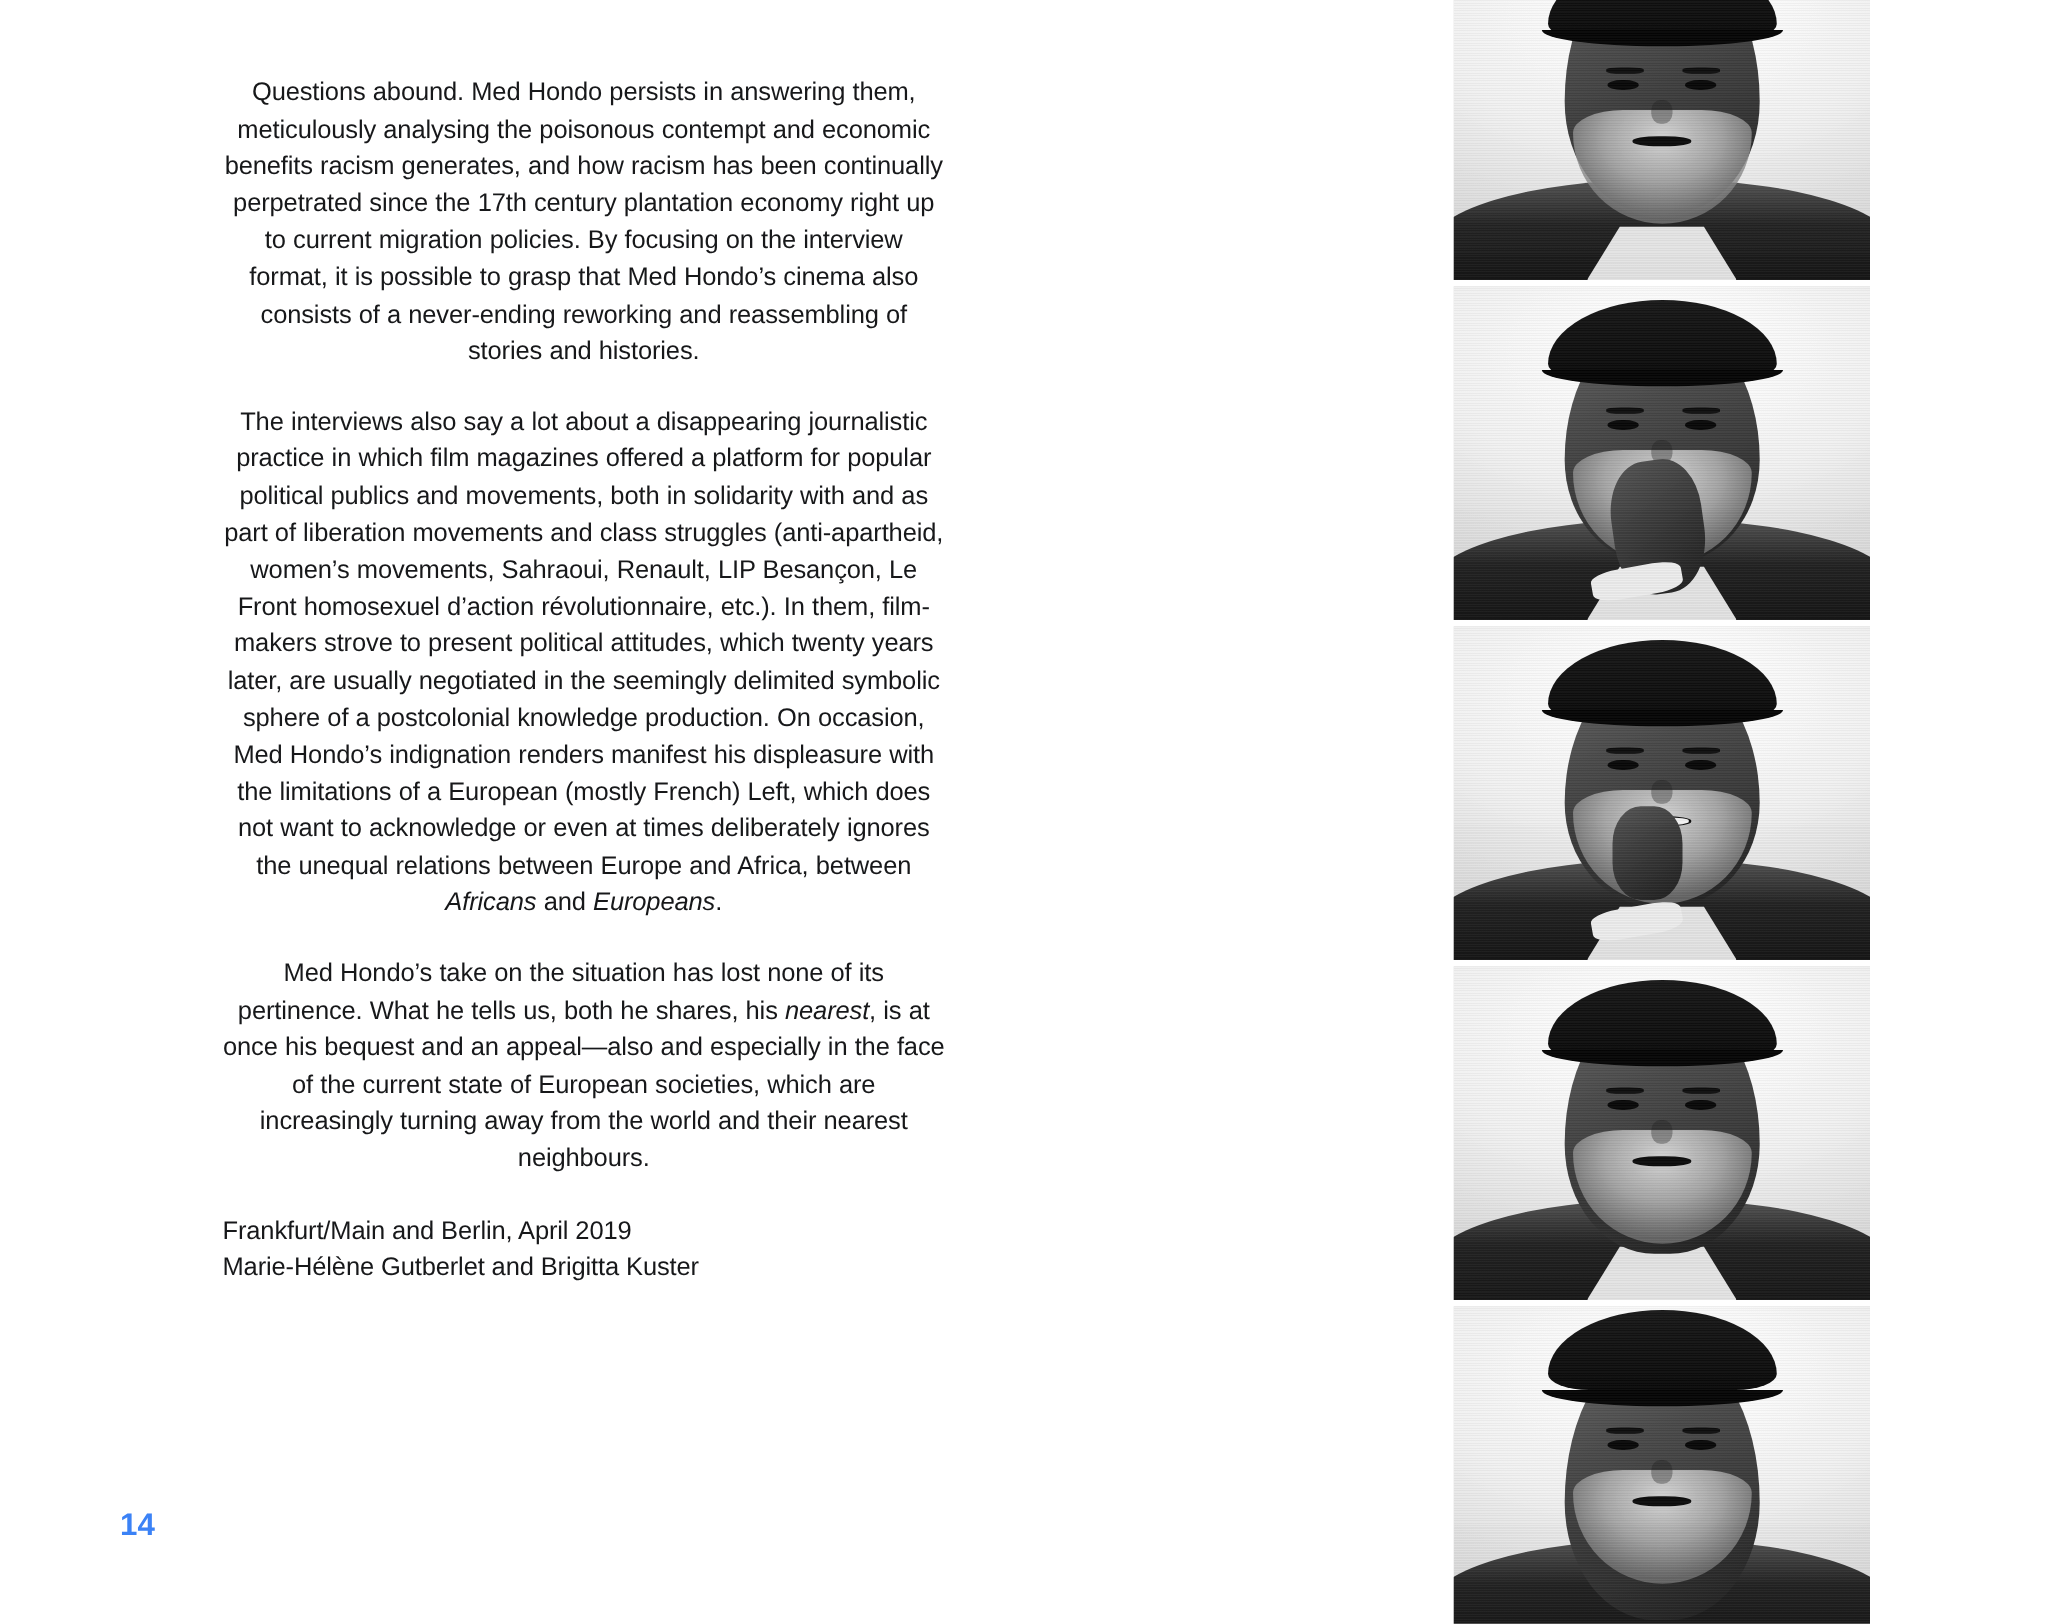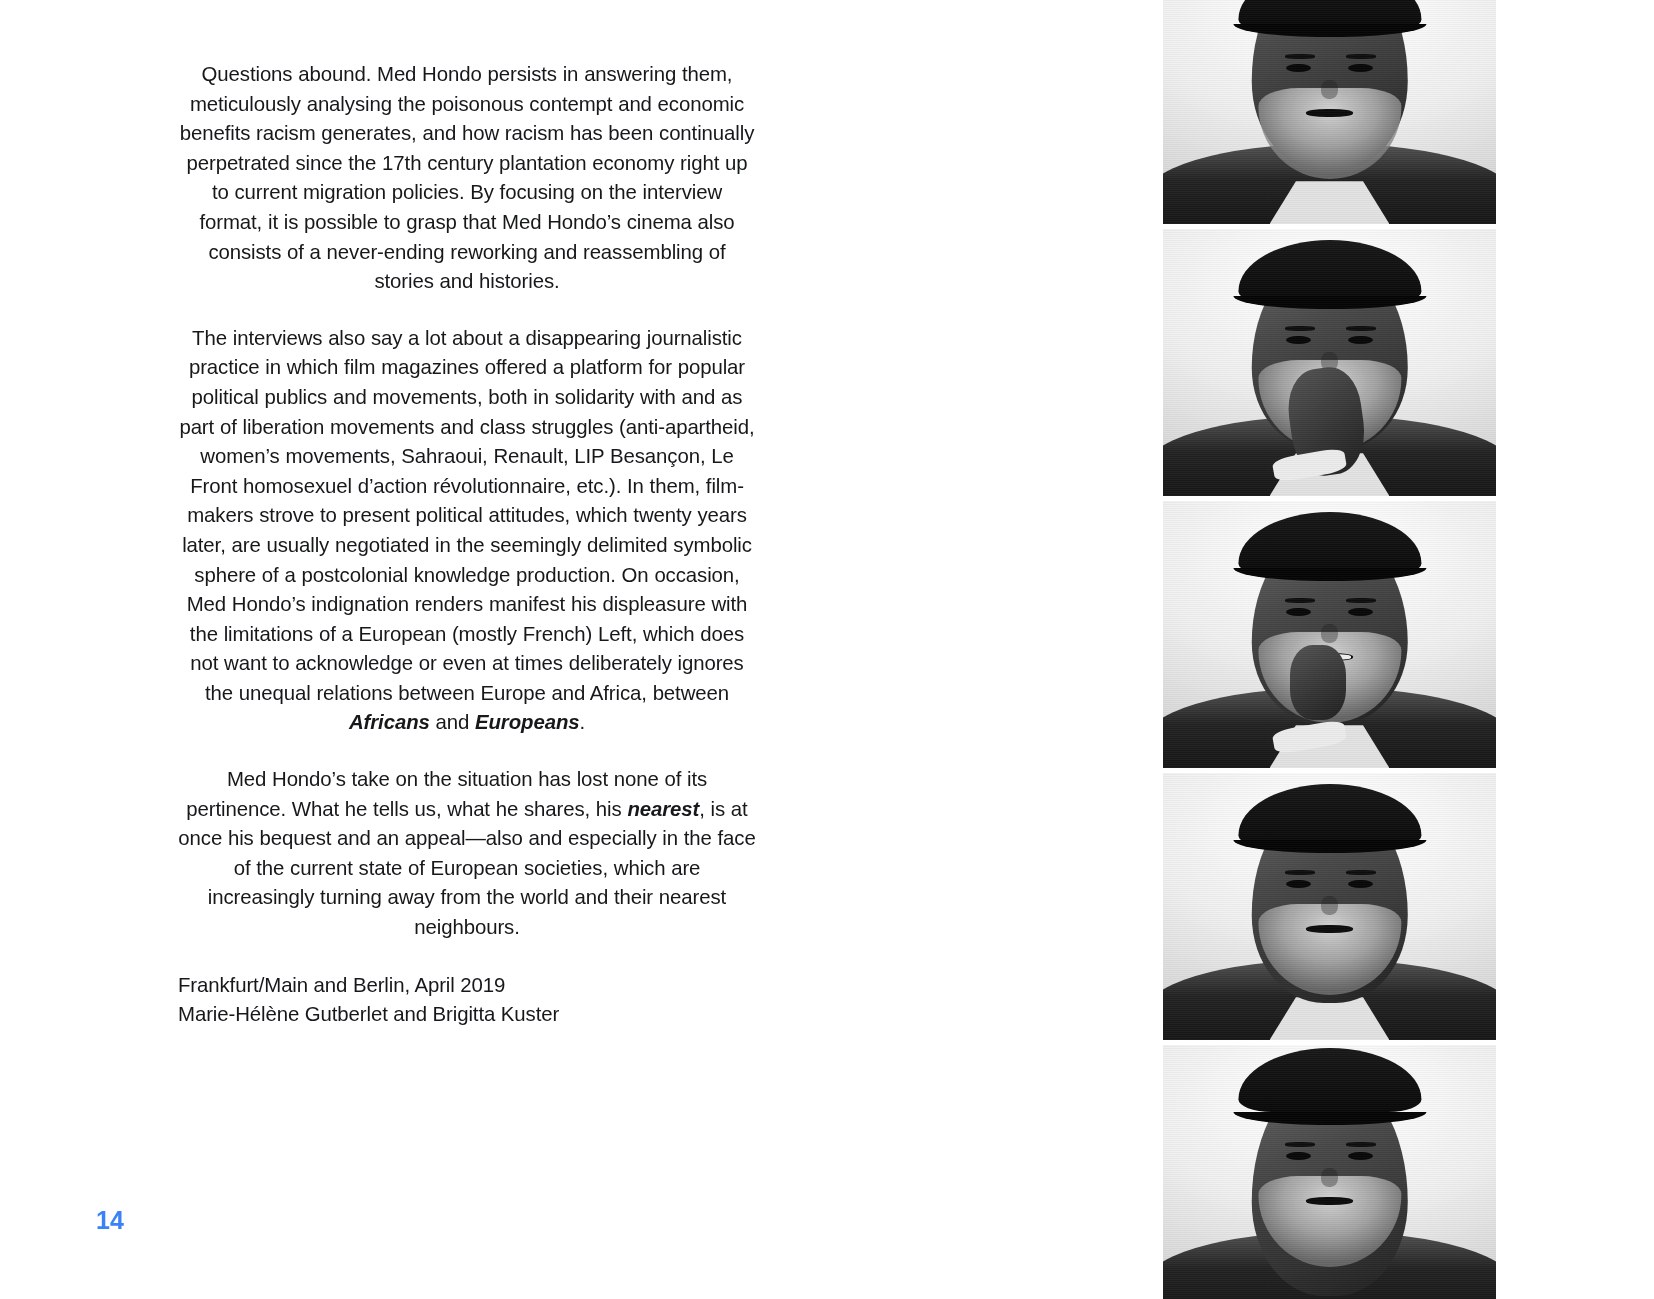--- a/index.html
+++ b/index.html
@@ -31,21 +31,20 @@
     font-weight: 400;
     color: #17181a;
     text-align: center;
     word-spacing: 0.2px;
   }
   .para.tight {
     margin-bottom: 0;
   }
   .para em {
     font-style: italic;
-    font-weight: bold;
   }
   .signature {
     font-size: 20.4px;
     line-height: 29.6px;
     letter-spacing: -0.1px;
     margin: 28px 0 18px 0;
     white-space: pre-line;
     color: #17181a;
   }
 
@@ -243,21 +242,21 @@
 </style>
 </head>
 <body>
 
 <div class="text-column">
 
   <p class="para">Questions abound. Med Hondo persists in answering them, meticulously analysing the poisonous contempt and economic benefits racism generates, and how racism has been continually perpetrated since the 17th century plantation economy right up to current migration policies. By focusing on the interview format, it is possible to grasp that Med Hondo’s cinema also consists of a never-ending reworking and reassembling of stories and histories.</p>
 
   <p class="para"><span>The interviews also say a lot about a disappearing journalistic practice in which film magazines offered a platform for popular political publics and movements, both in solidarity with and as part of liberation movements and class struggles (anti-apartheid, women’s movements, Sahraoui, Renault, LIP Besançon, Le Front homosexuel d’action révolutionnaire, etc.). In them, film-makers strove to present political attitudes, which twenty years later, are usually negotiated in the seemingly delimited symbolic sphere of a postcolonial knowledge production. On occasion, Med Hondo’s indignation renders manifest his displeasure with the limitations of a European (mostly French) Left, which does not want to acknowledge or even at times deliberately ignores the unequal relations between Europe and Africa, between </span><em>Africans</em><span> and </span><em>Europeans</em><span>.</span></p>
 
-  <p class="para tight"><span>Med Hondo’s take on the situation has lost none of its pertinence. What he tells us, what he shares, his </span><em>nearest</em><span>, is at once his bequest and an appeal—also and especially in the face of the current state of European societies, which are increasingly turning away from the world and their nearest neighbours.</span></p>
+  <p class="para tight"><span>Med Hondo’s take on the situation has lost none of its pertinence. What he tells us, both he shares, his </span><em>nearest</em><span>, is at once his bequest and an appeal—also and especially in the face of the current state of European societies, which are increasingly turning away from the world and their nearest neighbours.</span></p>
 
   <div class="signature">Frankfurt/Main and Berlin, April 2019
 Marie-Hélène Gutberlet and Brigitta Kuster</div>
 </div>
 
 <div class="page-number">14</div>
 
 <div class="photo-strip">
 
   <div class="frame f1">

